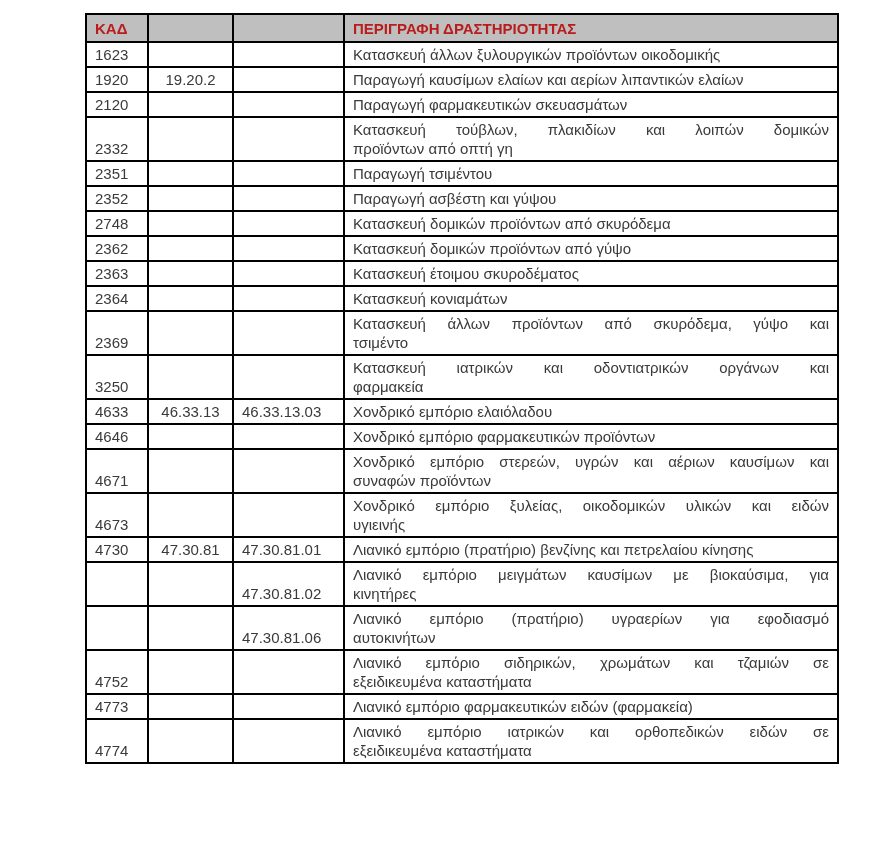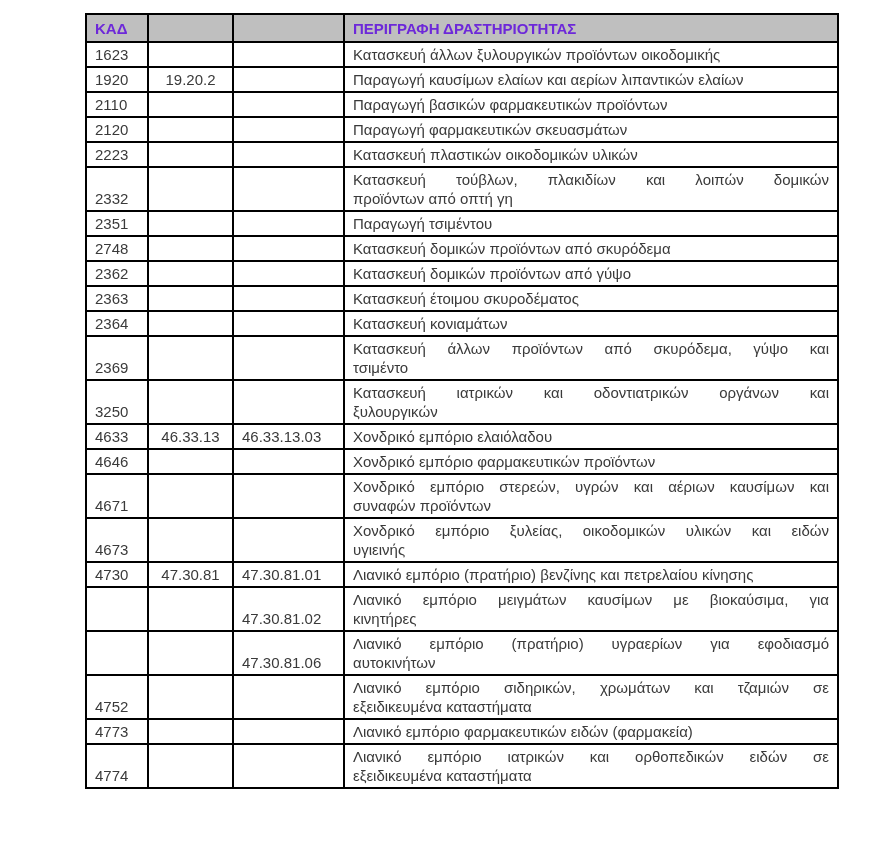--- a/index.html
+++ b/index.html
@@ -29,21 +29,21 @@
   .doc-table col.col-sub     { width: 85px; }
   .doc-table col.col-subsub  { width: 111px; }
   .doc-table col.col-desc    { width: 494px; }
   .doc-table th, .doc-table td {
     border: 2px solid #000000;
     padding: 2px 8px;
     overflow: hidden;
   }
   .doc-table th {
     background: #bfbfbf;
-    color: #6d28d9;
+    color: #b91c1c;
     font-weight: bold;
     text-align: left;
     height: 22px;
     vertical-align: middle;
   }
   td.c1 { text-align: left;   vertical-align: bottom; }
   td.c2 { text-align: center; vertical-align: bottom; }
   td.c3 { text-align: left; vertical-align: bottom; }
   td.c4 { text-align: left;   vertical-align: top; }
   .line-justified {
@@ -84,61 +84,53 @@
   </tr>
       <tr>
     <td class="c1">1920</td>
     <td class="c2">19.20.2</td>
     <td class="c3"></td>
     <td class="c4">
           <div class="line-last">Παραγωγή καυσίμων ελαίων και αερίων λιπαντικών ελαίων</div>
         </td>
   </tr>
       <tr>
-    <td class="c1">2110</td>
-    <td class="c2"></td>
-    <td class="c3"></td>
-    <td class="c4">
-          <div class="line-last">Παραγωγή βασικών φαρμακευτικών προϊόντων</div>
-        </td>
-  </tr>
-      <tr>
     <td class="c1">2120</td>
     <td class="c2"></td>
     <td class="c3"></td>
     <td class="c4">
           <div class="line-last">Παραγωγή φαρμακευτικών σκευασμάτων</div>
-        </td>
-  </tr>
-      <tr>
-    <td class="c1">2223</td>
-    <td class="c2"></td>
-    <td class="c3"></td>
-    <td class="c4">
-          <div class="line-last">Κατασκευή πλαστικών οικοδομικών υλικών</div>
         </td>
   </tr>
       <tr>
     <td class="c1">2332</td>
     <td class="c2"></td>
     <td class="c3"></td>
     <td class="c4">
           <div class="line-justified">Κατασκευή τούβλων, πλακιδίων και λοιπών δομικών</div>
           <div class="line-last">προϊόντων από οπτή γη</div>
         </td>
   </tr>
       <tr>
     <td class="c1">2351</td>
     <td class="c2"></td>
     <td class="c3"></td>
     <td class="c4">
           <div class="line-last">Παραγωγή τσιμέντου</div>
         </td>
   </tr>
       <tr>
+    <td class="c1">2352</td>
+    <td class="c2"></td>
+    <td class="c3"></td>
+    <td class="c4">
+          <div class="line-last">Παραγωγή ασβέστη και γύψου</div>
+        </td>
+  </tr>
+      <tr>
     <td class="c1">2748</td>
     <td class="c2"></td>
     <td class="c3"></td>
     <td class="c4">
           <div class="line-last">Κατασκευή δομικών προϊόντων από σκυρόδεμα</div>
         </td>
   </tr>
       <tr>
     <td class="c1">2362</td>
     <td class="c2"></td>
@@ -171,21 +163,21 @@
           <div class="line-justified">Κατασκευή άλλων προϊόντων από σκυρόδεμα, γύψο και</div>
           <div class="line-last">τσιμέντο</div>
         </td>
   </tr>
       <tr>
     <td class="c1">3250</td>
     <td class="c2"></td>
     <td class="c3"></td>
     <td class="c4">
           <div class="line-justified">Κατασκευή ιατρικών και οδοντιατρικών οργάνων και</div>
-          <div class="line-last">ξυλουργικών</div>
+          <div class="line-last">φαρμακεία</div>
         </td>
   </tr>
       <tr>
     <td class="c1">4633</td>
     <td class="c2">46.33.13</td>
     <td class="c3">46.33.13.03</td>
     <td class="c4">
           <div class="line-last">Χονδρικό εμπόριο ελαιόλαδου</div>
         </td>
   </tr>

